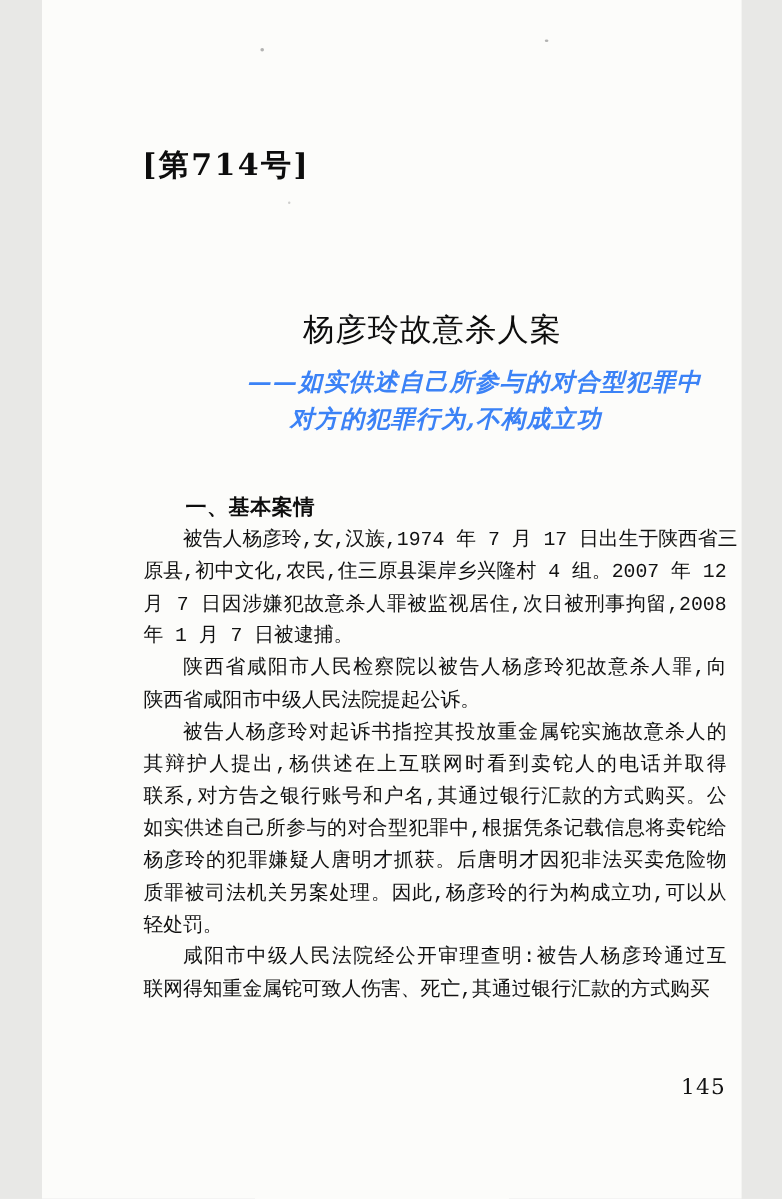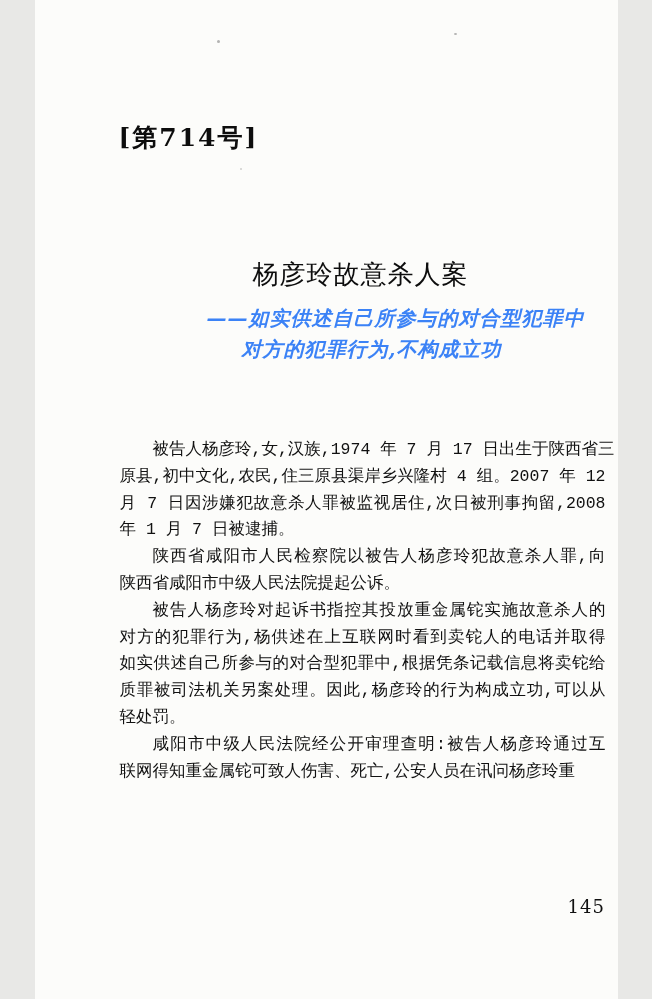--- a/index.html
+++ b/index.html
@@ -111,31 +111,34 @@
 
   <div class="case-number">[第714号]</div>
 
   <h1 class="title">杨彦玲故意杀人案</h1>
 
   <div class="subtitle">
     <div class="subtitle-line1">——如实供述自己所参与的对合型犯罪中</div>
     <div class="subtitle-line2">对方的犯罪行为,不构成立功</div>
   </div>
 
+  <div class="section-heading">一、基本案情</div>
 
   <div class="body-text" id="body-text">
       <div class="body-line para-first">被告人杨彦玲,女,汉族,1974 年 7 月 17 日出生于陕西省三</div>
       <div class="body-line">原县,初中文化,农民,住三原县渠岸乡兴隆村 4 组。2007 年 12</div>
       <div class="body-line">月 7 日因涉嫌犯故意杀人罪被监视居住,次日被刑事拘留,2008</div>
       <div class="body-line para-last">年 1 月 7 日被逮捕。</div>
       <div class="body-line para-first">陕西省咸阳市人民检察院以被告人杨彦玲犯故意杀人罪,向</div>
       <div class="body-line para-last">陕西省咸阳市中级人民法院提起公诉。</div>
       <div class="body-line para-first">被告人杨彦玲对起诉书指控其投放重金属铊实施故意杀人的</div>
-      <div class="body-line">对方的犯罪行为,杨供述在上互联网时看到卖铊人的电话并取得</div>
+      <div class="body-line">其辩护人提出,杨供述在上互联网时看到卖铊人的电话并取得</div>
+      <div class="body-line">联系,对方告之银行账号和户名,其通过银行汇款的方式购买。公</div>
       <div class="body-line">如实供述自己所参与的对合型犯罪中,根据凭条记载信息将卖铊给</div>
+      <div class="body-line">杨彦玲的犯罪嫌疑人唐明才抓获。后唐明才因犯非法买卖危险物</div>
       <div class="body-line">质罪被司法机关另案处理。因此,杨彦玲的行为构成立功,可以从</div>
       <div class="body-line para-last">轻处罚。</div>
       <div class="body-line para-first">咸阳市中级人民法院经公开审理查明:被告人杨彦玲通过互</div>
-      <div class="body-line para-last">联网得知重金属铊可致人伤害、死亡,公安人员在讯问杨彦玲重</div>
+      <div class="body-line para-last">联网得知重金属铊可致人伤害、死亡,其通过银行汇款的方式购买</div>
     </div>
 
   <div class="page-number">145</div>
 </div>
 
 </body></html>

